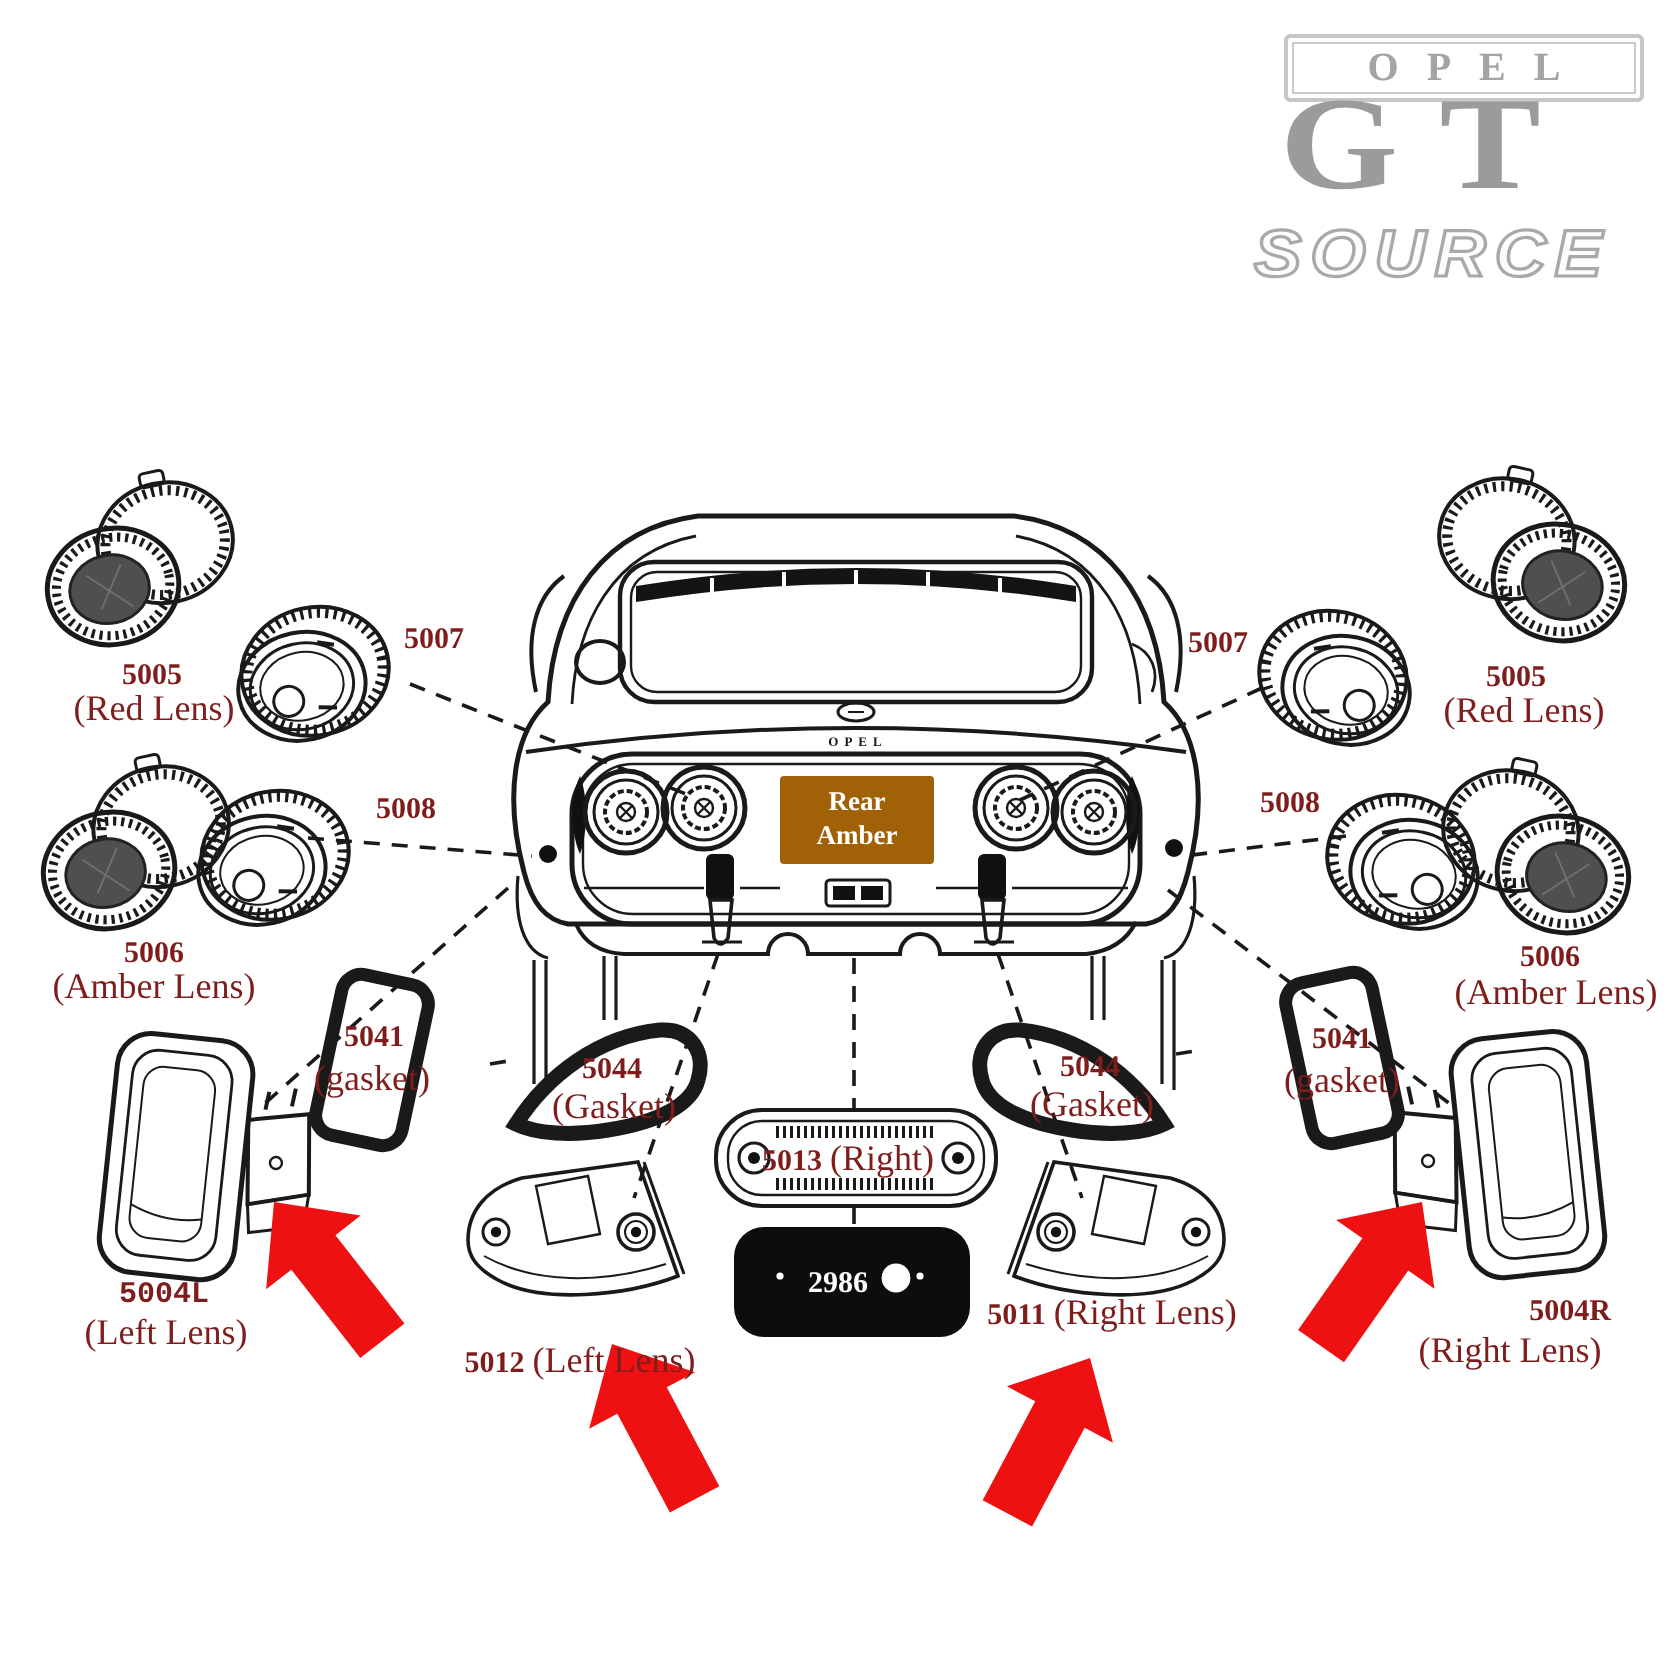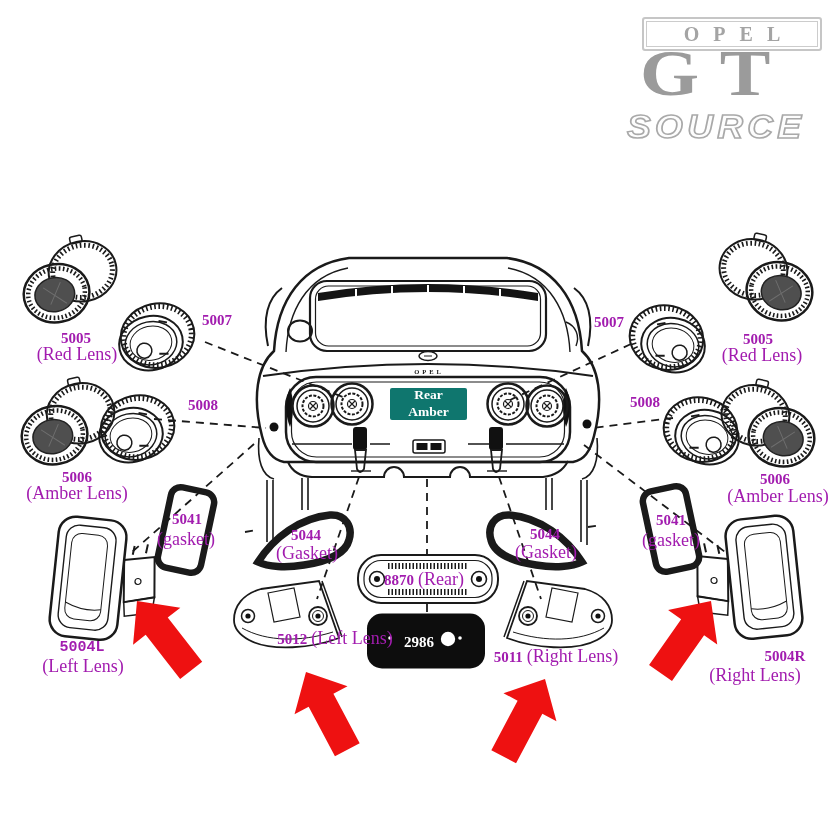--- a/index.html
+++ b/index.html
@@ -2,27 +2,27 @@
 <html style="--arrow-red: #ee1111; --line: #1a1a1a; --logo-gray: #9b9b9b;"><head>
 <meta charset="utf-8">
 <style>
   html,body{margin:0;padding:0;background:#fff;}
   #canvas{position:relative;width:840px;height:840px;background:#fff;overflow:hidden;
           font-family:"Liberation Serif",serif;}
   svg{position:absolute;left:0;top:0;z-index:1;}
   .ln{stroke:var(--line,#1a1a1a);fill:none;}
   .dash{stroke:var(--line,#1a1a1a);fill:none;stroke-width:1.8;stroke-dasharray:8,6;}
   .arrow{fill:var(--arrow-red,#ee1111);stroke:none;}
-  .lbl{position:absolute;transform:translateX(-50%);z-index:2;color:#a21caf;
+  .lbl{position:absolute;transform:translateX(-50%);z-index:2;color:#7f1d1d;
        white-space:nowrap;text-align:center;}
   .num{font-weight:bold;font-size:15px;}
   .desc{font-size:18px;}
   .inline-lbl .num{margin-right:4px;}
   .white{color:#fff;}
-  .plate{position:absolute;left:390px;top:388px;width:77px;height:32px;background:#0f766e;
+  .plate{position:absolute;left:390px;top:388px;width:77px;height:44px;background:#a16207;
          color:#fff;font-weight:bold;font-size:13.5px;display:flex;flex-direction:column;
          justify-content:center;text-align:center;line-height:1.25;border-radius:2px;z-index:2;}
   .trunkbadge{position:absolute;left:429px;top:368px;transform:translateX(-50%);
               font-size:6.5px;font-weight:bold;letter-spacing:3px;color:#161616;z-index:2;}
   .badge{position:absolute;left:642px;top:17px;width:176px;height:30px;z-index:2;
          border:2px solid #c6c6c6;border-radius:3px;
          box-shadow:inset 0 0 0 2px #fff, inset 0 0 0 3px #cccccc;
          display:flex;align-items:center;justify-content:center;}
   .badge span{font-size:20px;font-weight:bold;letter-spacing:14px;padding-left:14px;
               color:#a4a4a4;}
@@ -314,25 +314,25 @@
   <div class="lbl desc" style="left:186px;top:529px;">(gasket)</div>
   <div class="lbl num" style="left:671px;top:512px;">5041</div>
   <div class="lbl desc" style="left:671px;top:530px;">(gasket)</div>
 
   <div class="lbl num" style="left:306px;top:527px;">5044</div>
   <div class="lbl desc" style="left:307px;top:543px;">(Gasket)</div>
   <div class="lbl num" style="left:545px;top:526px;">5044</div>
   <div class="lbl desc" style="left:546px;top:542px;">(Gasket)</div>
 
   <div class="lbl inline-lbl" style="left:424px;top:569px;">
-    <span class="num">8870</span><span class="desc">(Rear)</span>
+    <span class="num">5013</span><span class="desc">(Right)</span>
   </div>
   <div class="lbl num white" style="left:419px;top:634px;">2986</div>
 
-  <div class="lbl inline-lbl" style="left:290px;top:628px;margin-left:45px;">
+  <div class="lbl inline-lbl" style="left:290px;top:670px;">
     <span class="num">5012</span><span class="desc">(Left Lens)</span>
   </div>
   <div class="lbl inline-lbl" style="left:556px;top:646px;text-align:center;">
     <span class="num">5011</span><span class="desc">(Right Lens)</span>
   </div>
 
   <div class="lbl num" style="left:82px;top:639px;font-family:Liberation Mono, monospace;">5004L</div>
   <div class="lbl desc" style="left:83px;top:656px;">(Left Lens)</div>
   <div class="lbl num" style="left:785px;top:648px;">5004R</div>
   <div class="lbl desc" style="left:755px;top:665px;">(Right Lens)</div>

